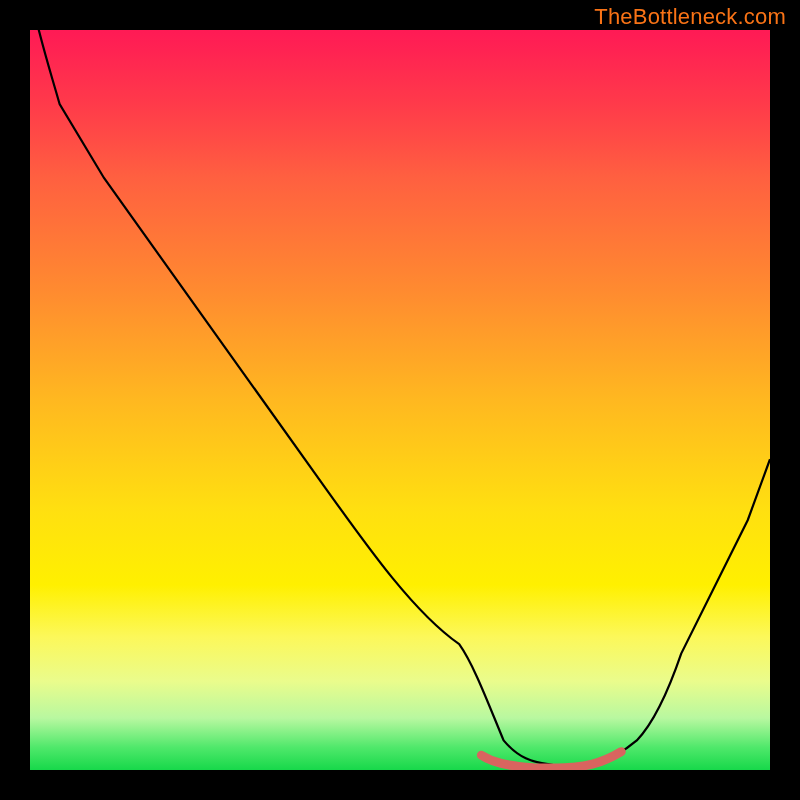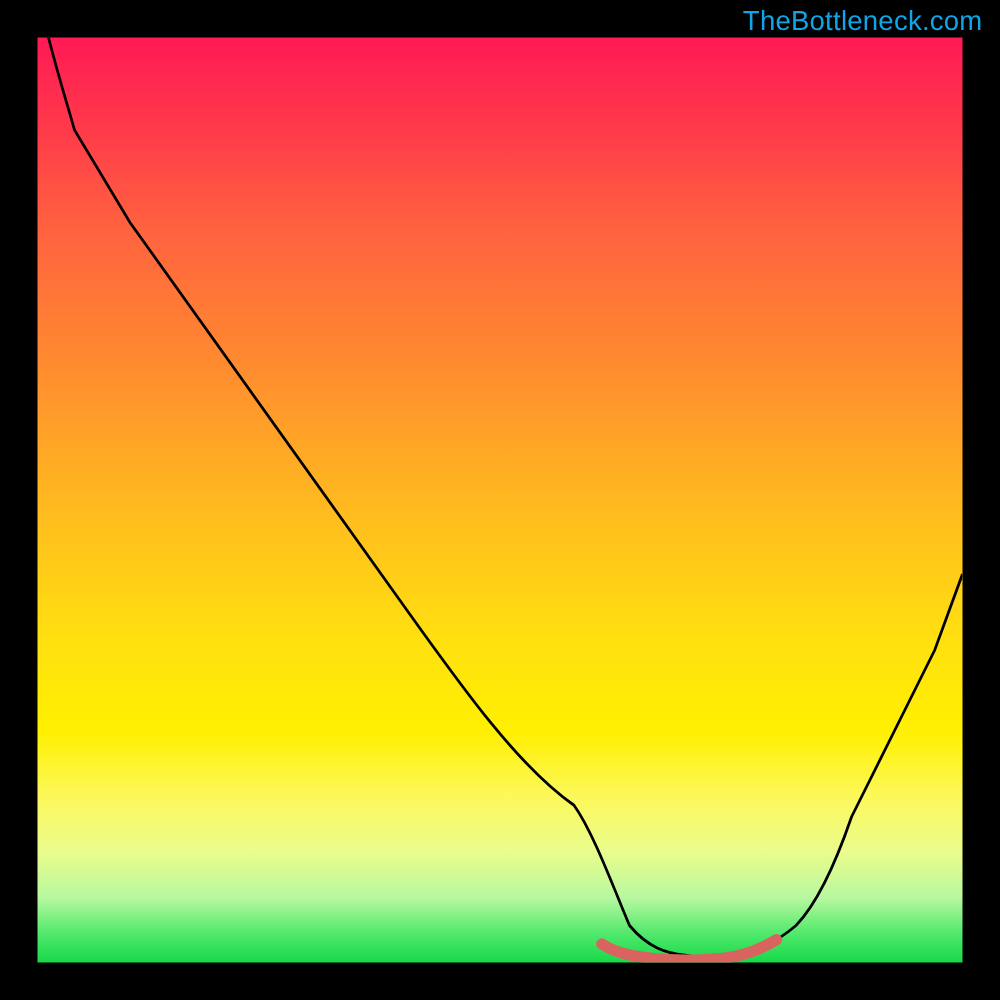--- a/index.html
+++ b/index.html
@@ -37,21 +37,21 @@
       #eafc8c 88%,
       #b8f8a0 93%,
       #4ee86a 97%,
       #17d84a 100%
     );
   }
   .watermark {
     position: absolute;
     top: 4px;
     right: 14px;
-    color: #0ea5e9;
+    color: #f97316;
     font-size: 22px;
     font-weight: 400;
     letter-spacing: 0.2px;
   }
   svg.curve {
     position: absolute;
     top: 0;
     left: 0;
     width: 740px;
     height: 740px;

